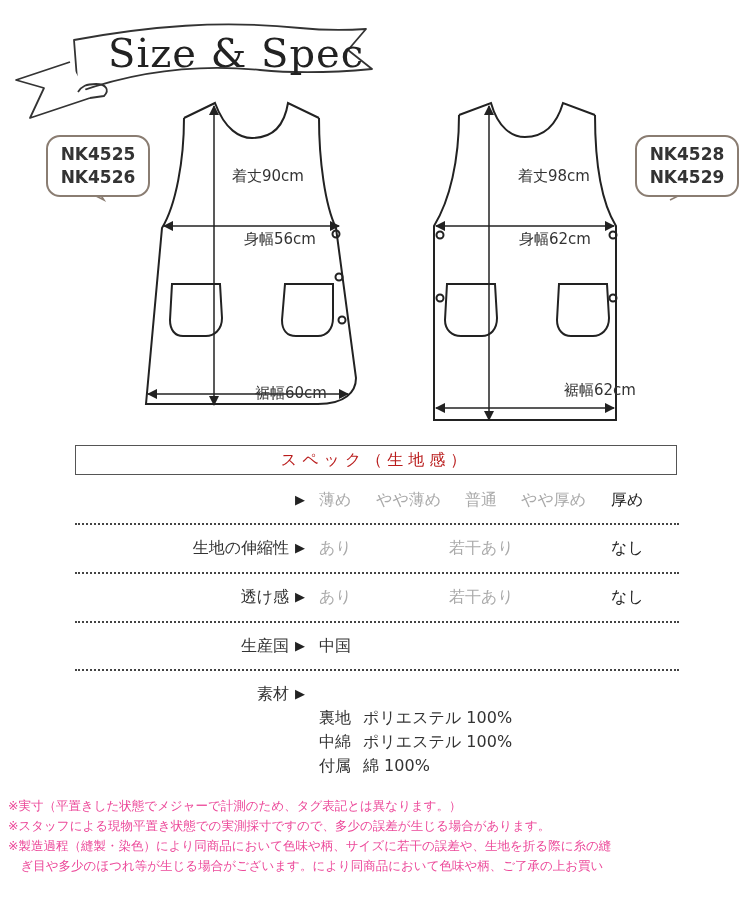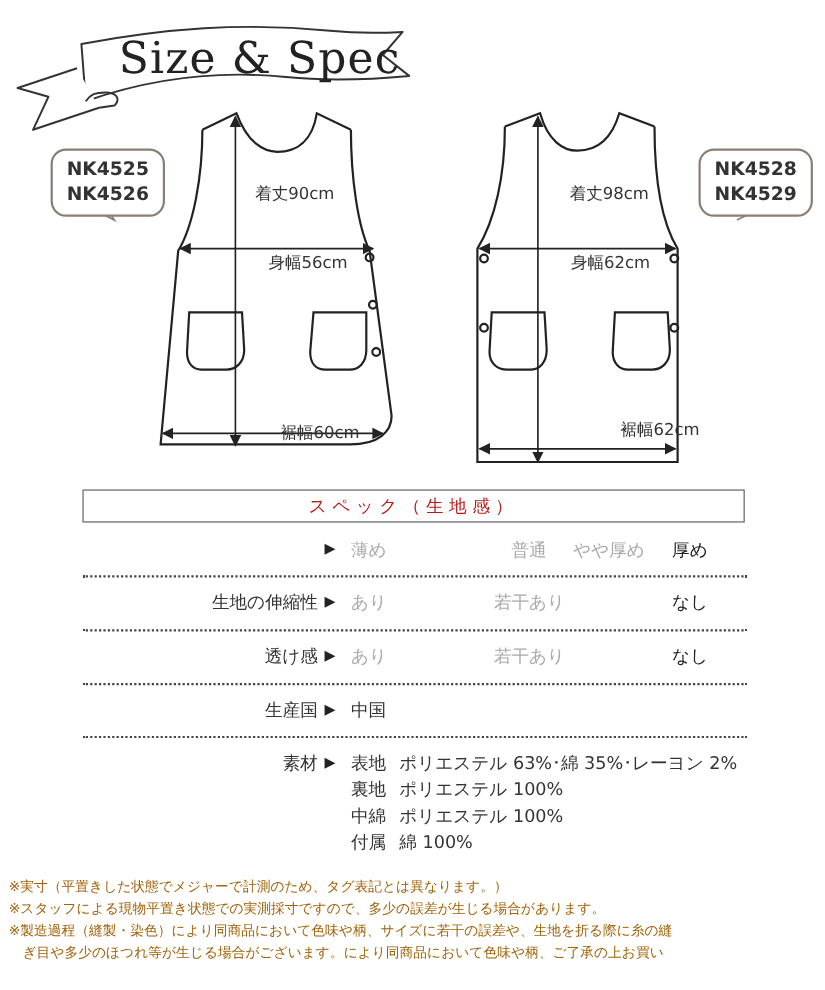--- a/index.html
+++ b/index.html
@@ -16,21 +16,21 @@
       box-sizing: border-box; text-align: center; font-size: 16px; line-height: 27px; letter-spacing: 5px; color: #b91c1c; }
     .row { left: 75px; width: 604px; height: 48px; }
     .row .lbl { position: absolute; right: 390px; top: 0; font-size: 16px; line-height: 48px; color: #333; white-space: nowrap; }
     .row .arrow { position: absolute; left: 220px; top: 0; font-size: 13px; line-height: 48px; color: #222; }
     .row .opt { position: absolute; top: 0; font-size: 16px; line-height: 48px; color: #aaa; white-space: nowrap; }
     .row .opt.sel { color: #222; }
     .row .val { position: absolute; left: 244px; top: 0; font-size: 16px; line-height: 48px; color: #333; }
     .dotline { left: 75px; width: 604px; height: 0; border-top: 2px dotted #444; }
     .mat-line { position: absolute; left: 0; font-size: 16px; line-height: 24px; color: #333; white-space: nowrap; }
     .mat-line .k { display: inline-block; width: 44px; }
-    .notes { left: 8px; top: 796px; width: 742px; font-size: 12.5px; line-height: 20px; color: #a16207; }
+    .notes { left: 8px; top: 796px; width: 742px; font-size: 12.5px; line-height: 20px; color: #ec4899; }
     .notes div { white-space: nowrap; }
   </style>
 </head>
 <body>
 
 <svg class="diagram" width="750" height="440" viewBox="0 0 750 440">
   <defs>
     <marker id="ah" viewBox="0 0 10 10" refX="9" refY="5" markerWidth="7" markerHeight="7" orient="auto-start-reverse">
       <path d="M0,0 L10,5 L0,10 z" fill="#222"></path>
     </marker>
@@ -98,20 +98,21 @@
 
 <div class="abs meas" style="left:518px; top:167px;">着丈98cm</div>
 <div class="abs meas" style="left:519px; top:230px;">身幅62cm</div>
 <div class="abs meas" style="left:525px; top:381px;margin-left:39px;">裾幅62cm</div>
 
 <div class="abs spec-header">スペック（生地感）</div>
 
 <div class="abs row" style="top:476px;">
   <span class="arrow">▶</span>
   <span class="opt" style="left:244px;">薄め</span>
+  <span class="opt" style="left:301px;">やや薄め</span>
   <span class="opt" style="left:390px;">普通</span>
   <span class="opt" style="left:446px;">やや厚め</span>
   <span class="opt sel" style="left:536px;">厚め</span>
 </div>
 <div class="abs dotline" style="top:523px;"></div>
 
 <div class="abs row" style="top:524px;">
   <span class="lbl">生地の伸縮性</span>
   <span class="arrow">▶</span>
   <span class="opt" style="left:244px;">あり</span>
@@ -133,21 +134,20 @@
   <span class="lbl">生産国</span>
   <span class="arrow">▶</span>
   <span class="val">中国</span>
 </div>
 <div class="abs dotline" style="top:669px;"></div>
 
 <div class="abs" style="left:75px; top:682px; width:604px; height:100px;">
   <span class="abs" style="right:390px; top:0; font-size:16px; line-height:24px; white-space:nowrap;">素材</span>
   <span class="abs" style="left:220px; top:0; font-size:13px; line-height:24px; color:#222;">▶</span>
   <div class="abs" style="left:244px; top:0; width:360px; height:100px;">
-    <div class="mat-line" style="top:0;"><span class="k">表地</span><span>ポリエステル 63%･綿 35%･レーヨン 2%</span></div>
     <div class="mat-line" style="top:24px;"><span class="k">裏地</span><span>ポリエステル 100%</span></div>
     <div class="mat-line" style="top:48px;"><span class="k">中綿</span><span>ポリエステル 100%</span></div>
     <div class="mat-line" style="top:72px;"><span class="k">付属</span><span>綿 100%</span></div>
   </div>
 </div>
 
 <div class="abs notes">
   <div>※実寸（平置きした状態でメジャーで計測のため、タグ表記とは異なります。）</div>
   <div>※スタッフによる現物平置き状態での実測採寸ですので、多少の誤差が生じる場合があります。</div>
   <div>※製造過程（縫製・染色）により同商品において色味や柄、サイズに若干の誤差や、生地を折る際に糸の縫</div>

